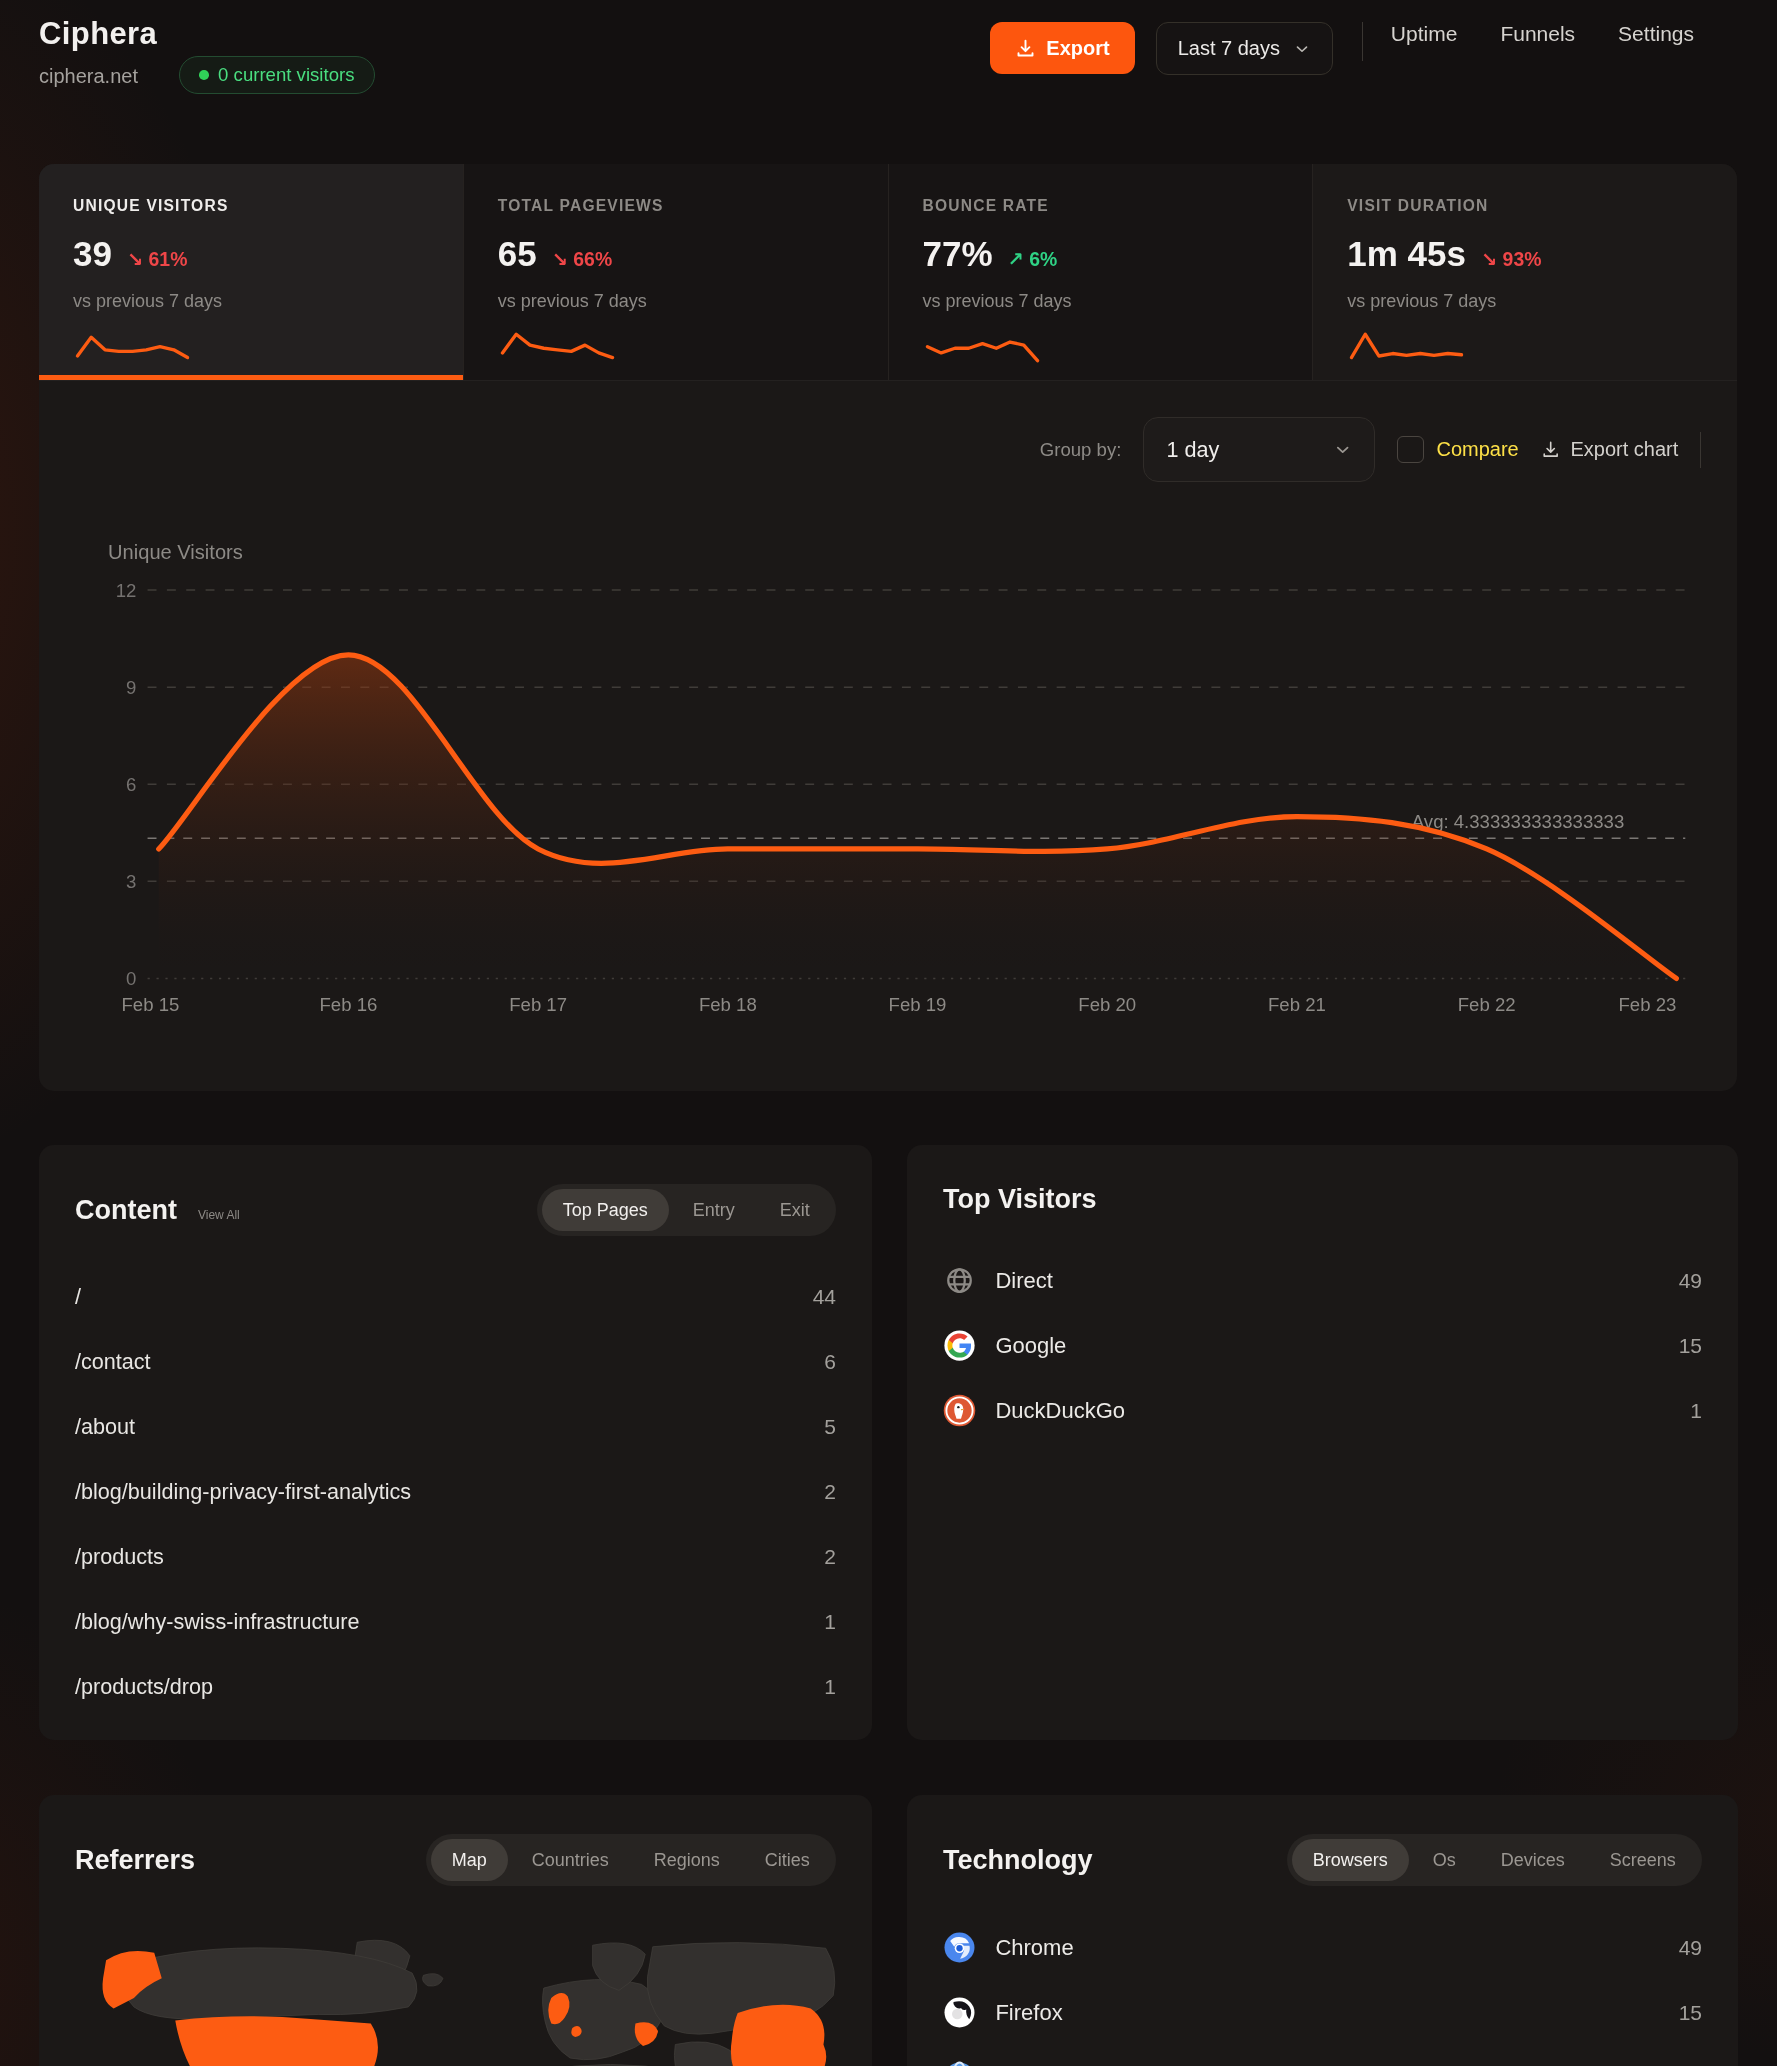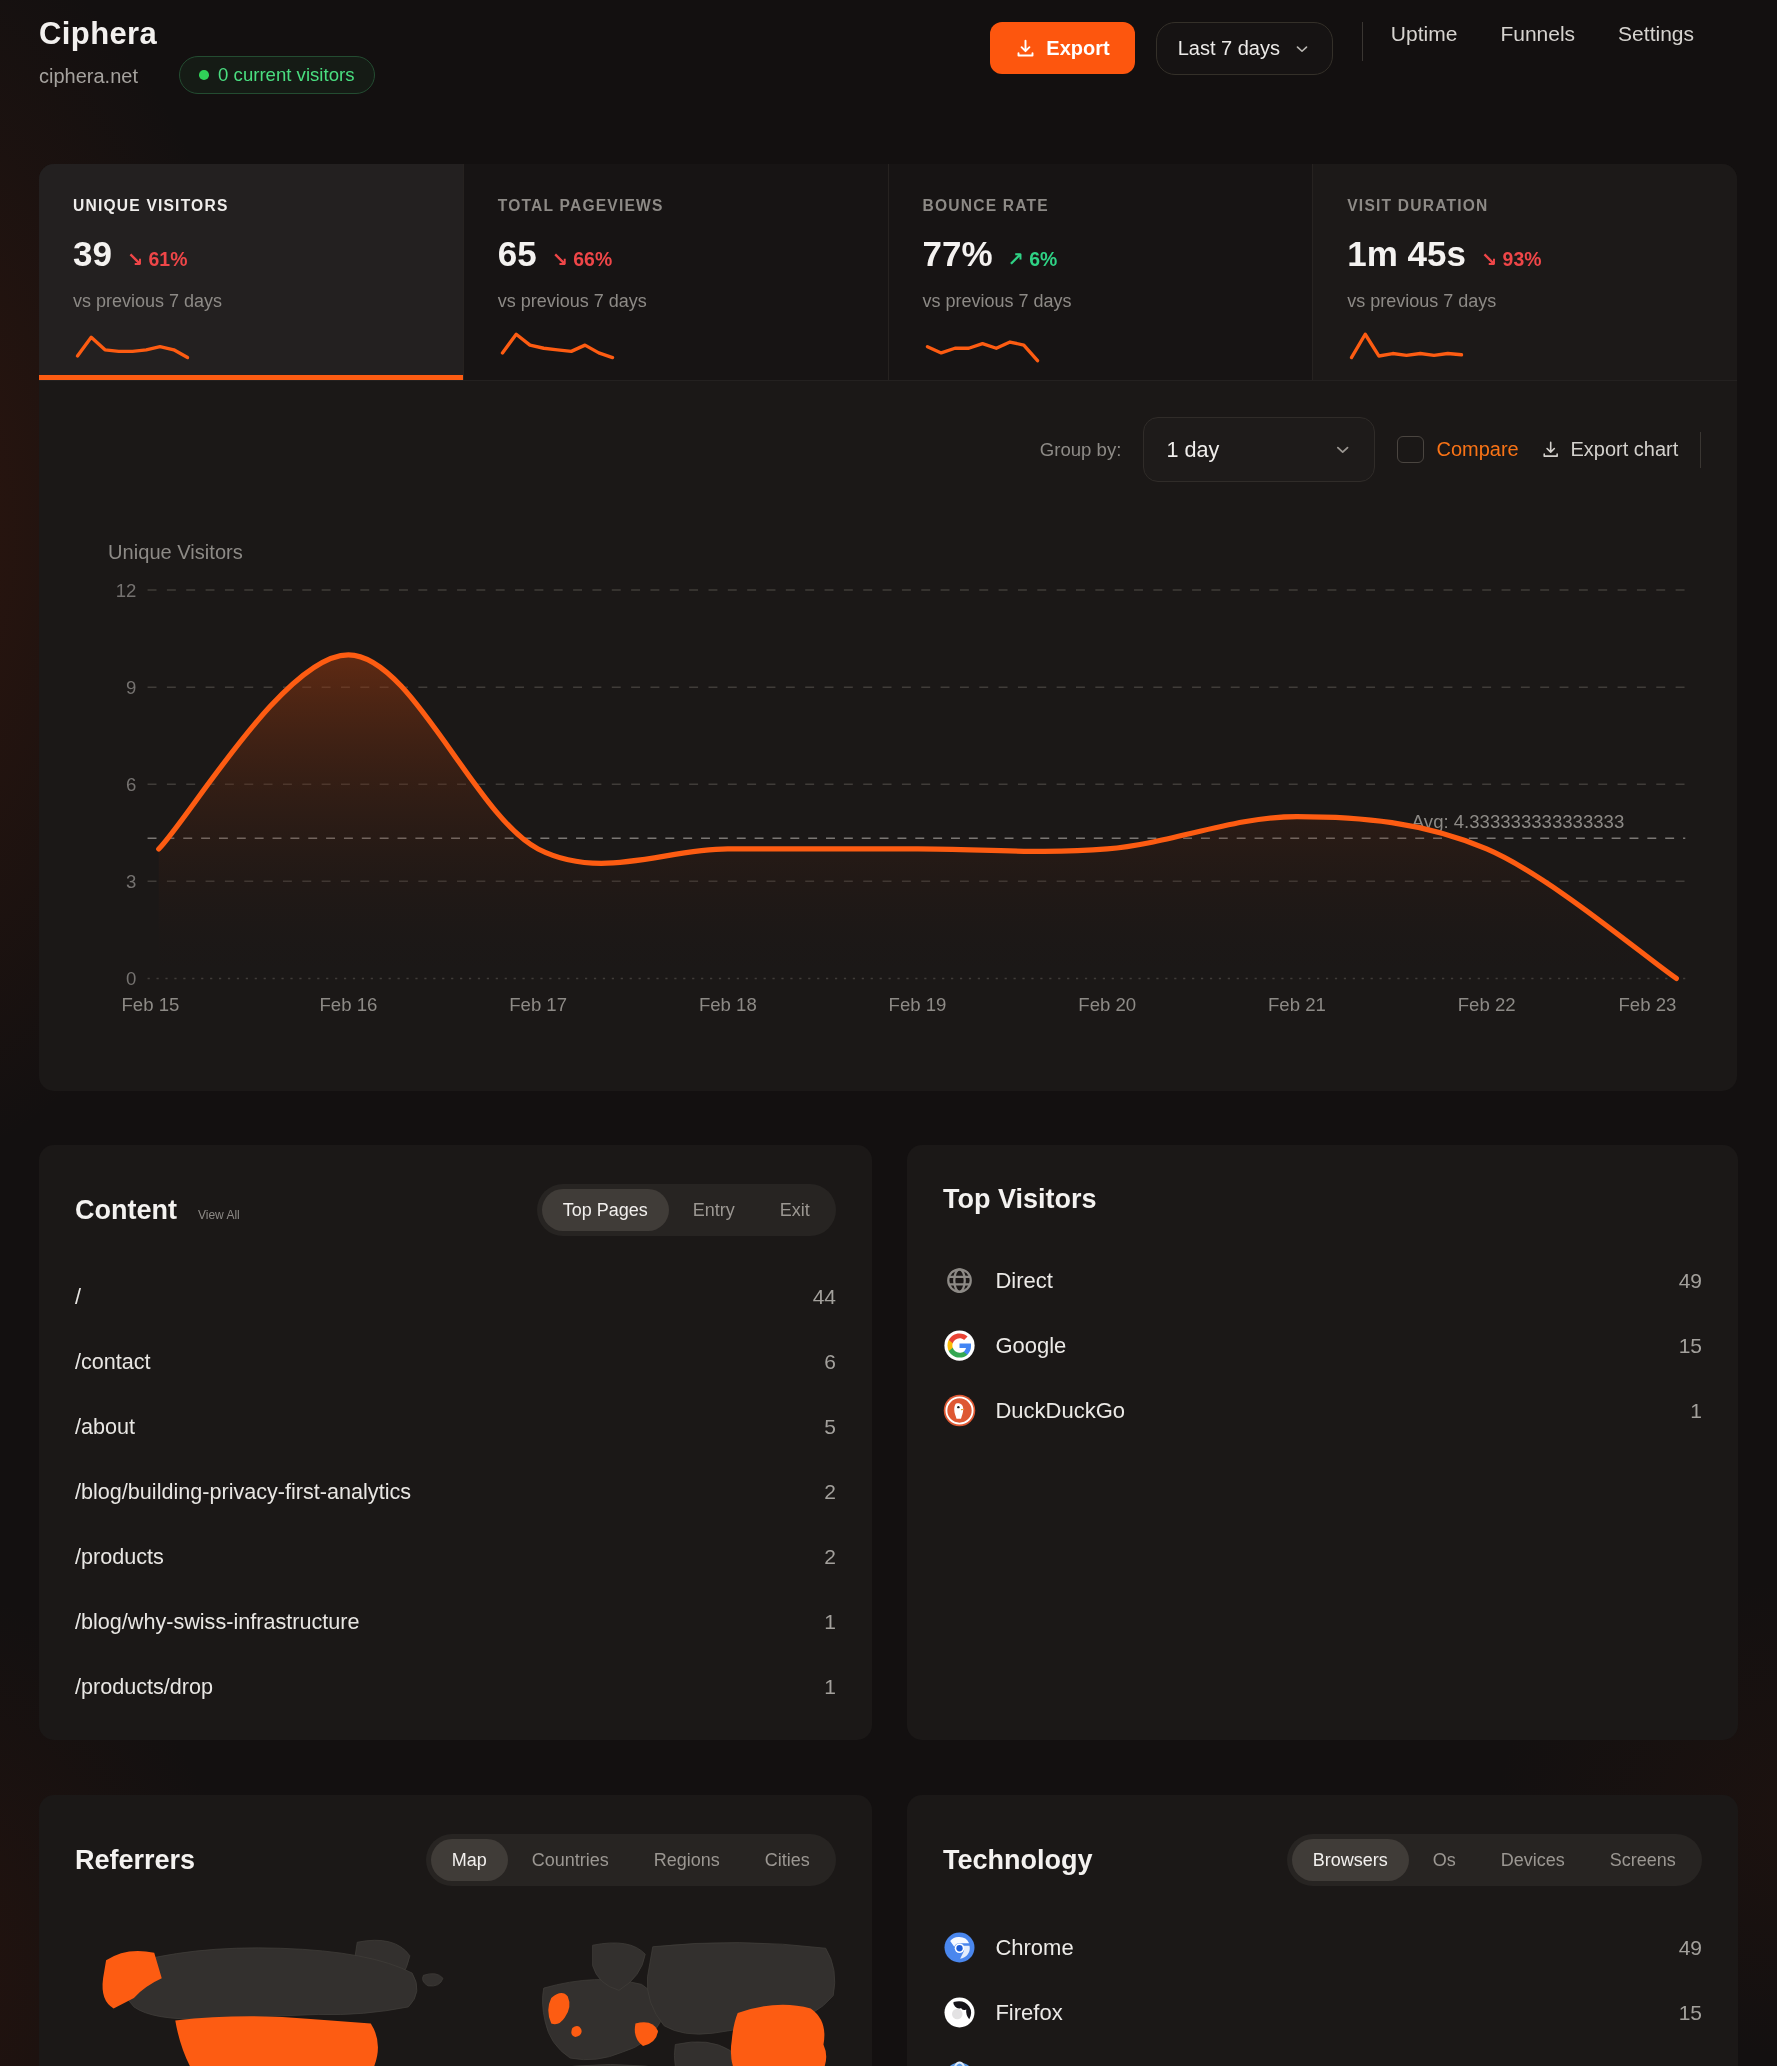--- a/index.html
+++ b/index.html
@@ -20,21 +20,21 @@
   
   .site-title{left:39px;top:16.4px;font-size:31px;font-weight:700;letter-spacing:0.4px;}
   .site-domain{left:39px;top:65px;font-size:20px;color:#a5a29e;}
   .badge{left:179px;top:28px;display:flex;align-items:center;gap:9px;height:36px;padding:0 19.4px;
     border:0.7px solid #234c31;border-radius:19.4px;background:rgba(35,84,52,.16);
     color:#4ade80;font-size:18.6px;margin-top:28px;}
   .dot{width:9.7px;height:9.7px;border-radius:50%;background:#30d158;display:inline-block;}
   .hdr-right{right:83px;top:22px;display:flex;gap:21px;}
   .btn-export{display:flex;align-items:center;gap:10.4px;height:52px;padding:0 25px;border-radius:12px;
     background:#fd560e;color:#fff;font-size:20px;font-weight:600;}
-  .pill-range{display:flex;align-items:center;gap:13.4px;height:51px;padding:0 21px;border-radius:19px;
+  .pill-range{display:flex;align-items:center;gap:13.4px;height:51px;padding:0 21px;border-radius:12px;
     border:0.7px solid #343029;background:#161313;font-size:20px;color:#eceae8;}
   .hdr-div{width:0.7px;height:39px;background:#3a3632;margin:0 7.4px;}
   .nav{display:flex;gap:43px;font-size:21px;color:#d6d3cf;}
   .nav span{cursor:default;}
 
   
   .panel{position:absolute;background:#1b1817;border-radius:15px;z-index:1;}
   #main-card{left:39px;top:164px;width:1698px;height:927px;}
   #content-panel{left:39px;top:1145px;width:833px;height:595px;}
   #referrers-panel{left:907px;top:1145px;width:831px;height:595px;}
@@ -57,21 +57,21 @@
   .delta.down{color:#ef4648;}
   .delta.up{color:#2fd285;}
   .stat-compare{margin-top:16.4px;font-size:18px;color:#8d8a86;}
   .spark{margin-top:13.4px;}
 
   
   .controls{position:absolute;right:36px;top:253px;display:flex;align-items:center;gap:22px;}
   .groupby-label{font-size:18.6px;color:#8d8a86;}
   .pill-group{display:flex;align-items:center;justify-content:space-between;width:186px;height:63px;
     padding:0 22px;border:0.7px solid #302c29;border-radius:15px;background:#1e1b1a;font-size:21.6px;color:#f0eeec;}
-  .chk-wrap{display:flex;align-items:center;gap:12px;font-size:20px;color:#f97316;}
+  .chk-wrap{display:flex;align-items:center;gap:12px;font-size:20px;color:#fde047;}
   .chk{width:25px;height:25px;border:1.5px solid #4a4540;border-radius:6px;background:transparent;}
   .exp-chart{display:flex;align-items:center;gap:10.4px;font-size:20px;color:#d3d0cc;}
   .ctl-div{width:0.7px;height:36px;background:#3a3632;}
 
   .chart-wrap{position:absolute;left:30px;top:374px;width:1645px;height:491px;}
   .live{position:absolute;right:67px;top:1051px;display:flex;align-items:center;gap:12px;
     font-size:18.6px;color:#a3a09c;}
 
   
   .phead{display:flex;align-items:center;justify-content:space-between;padding:39px 36px 0 36px;}

